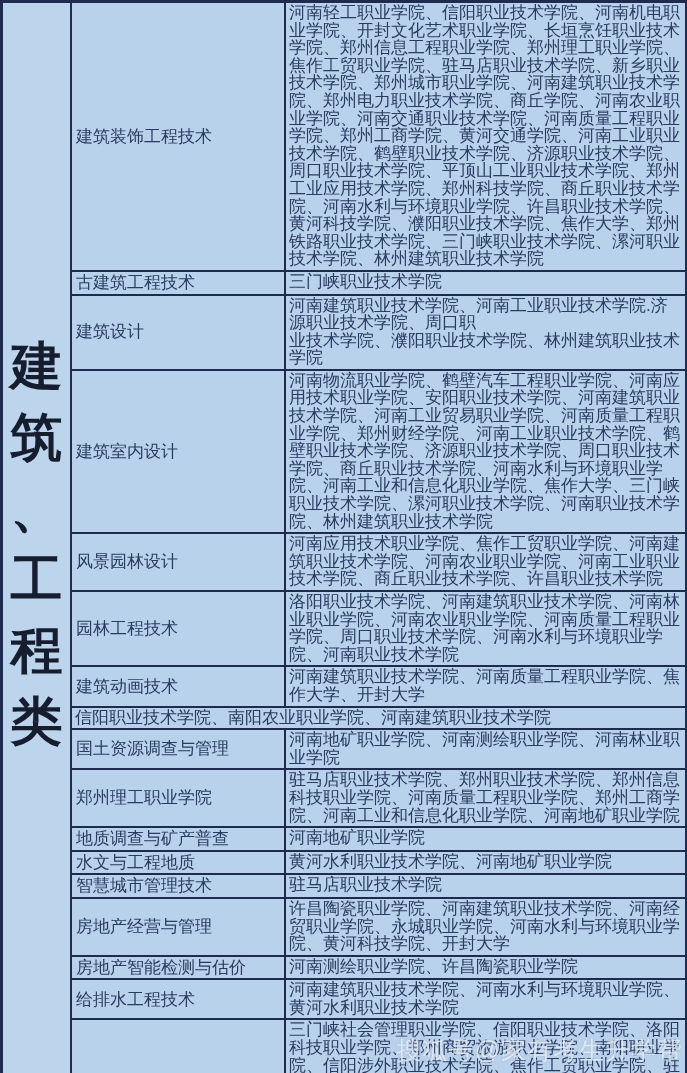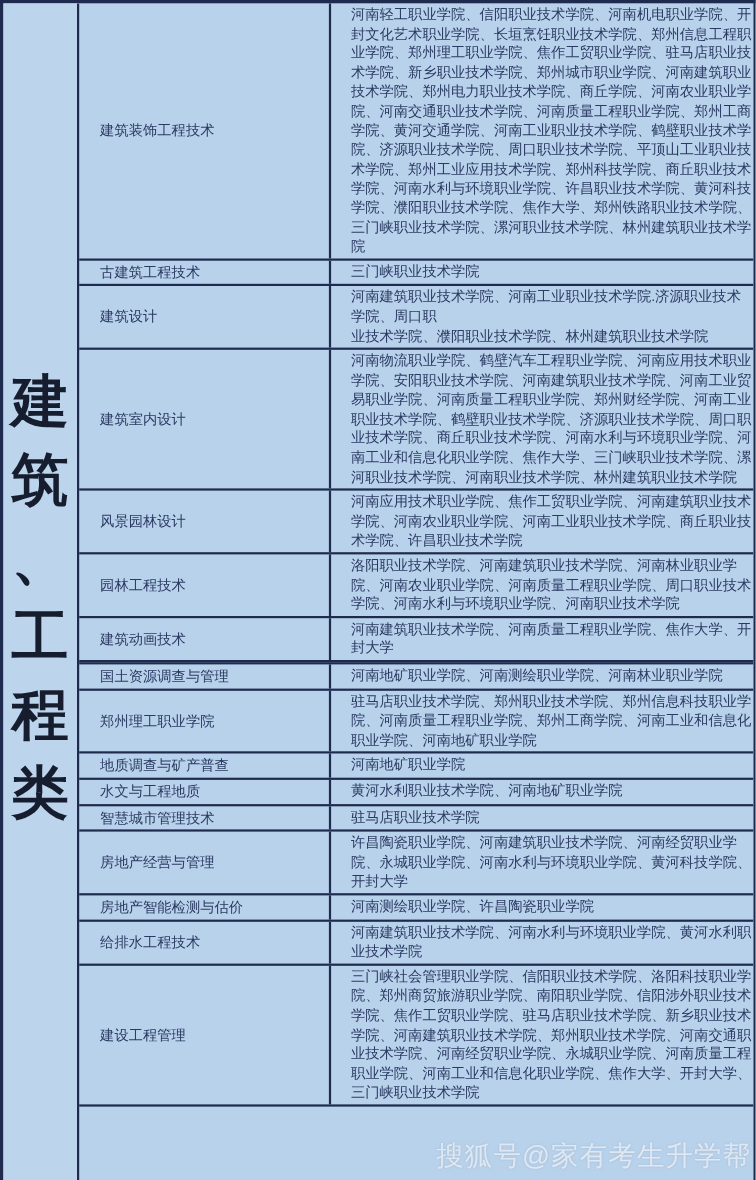--- a/index.html
+++ b/index.html
@@ -46,23 +46,22 @@
     display: flex;
     flex-direction: column;
   }
   .row {
     display: flex;
     border-bottom: 2px solid #1e2b4e;
     flex: 0 0 auto;
   }
   .cell {
     color: #2b3a63;
-    font-size: 13px;
+    font-size: 17px;
     line-height: 17.6px;
-    margin-left: 15px;
   }
   .cell.major {
     width: 214px;
     flex: 0 0 214px;
     border-right: 2px solid #1e2b4e;
     display: flex;
     align-items: center;
     padding: 2px 4px;
     text-align: center;
   }
@@ -124,20 +123,21 @@
       </div>
       <div class="row">
         <div class="cell major">园林工程技术</div>
         <div class="cell colleges">洛阳职业技术学院、河南建筑职业技术学院、河南林业职业学院、河南农业职业学院、河南质量工程职业学院、周口职业技术学院、河南水利与环境职业学院、河南职业技术学院</div>
       </div>
       <div class="row">
         <div class="cell major">建筑动画技术</div>
         <div class="cell colleges">河南建筑职业技术学院、河南质量工程职业学院、焦作大学、开封大学</div>
       </div>
       <div class="row">
+        <div class="cell colleges">信阳职业技术学院、南阳农业职业学院、河南建筑职业技术学院</div>
       </div>
       <div class="row">
         <div class="cell major">国土资源调查与管理</div>
         <div class="cell colleges">河南地矿职业学院、河南测绘职业学院、河南林业职业学院</div>
       </div>
       <div class="row">
         <div class="cell major">郑州理工职业学院</div>
         <div class="cell colleges">驻马店职业技术学院、郑州职业技术学院、郑州信息科技职业学院、河南质量工程职业学院、郑州工商学院、河南工业和信息化职业学院、河南地矿职业学院</div>
       </div>
       <div class="row">

